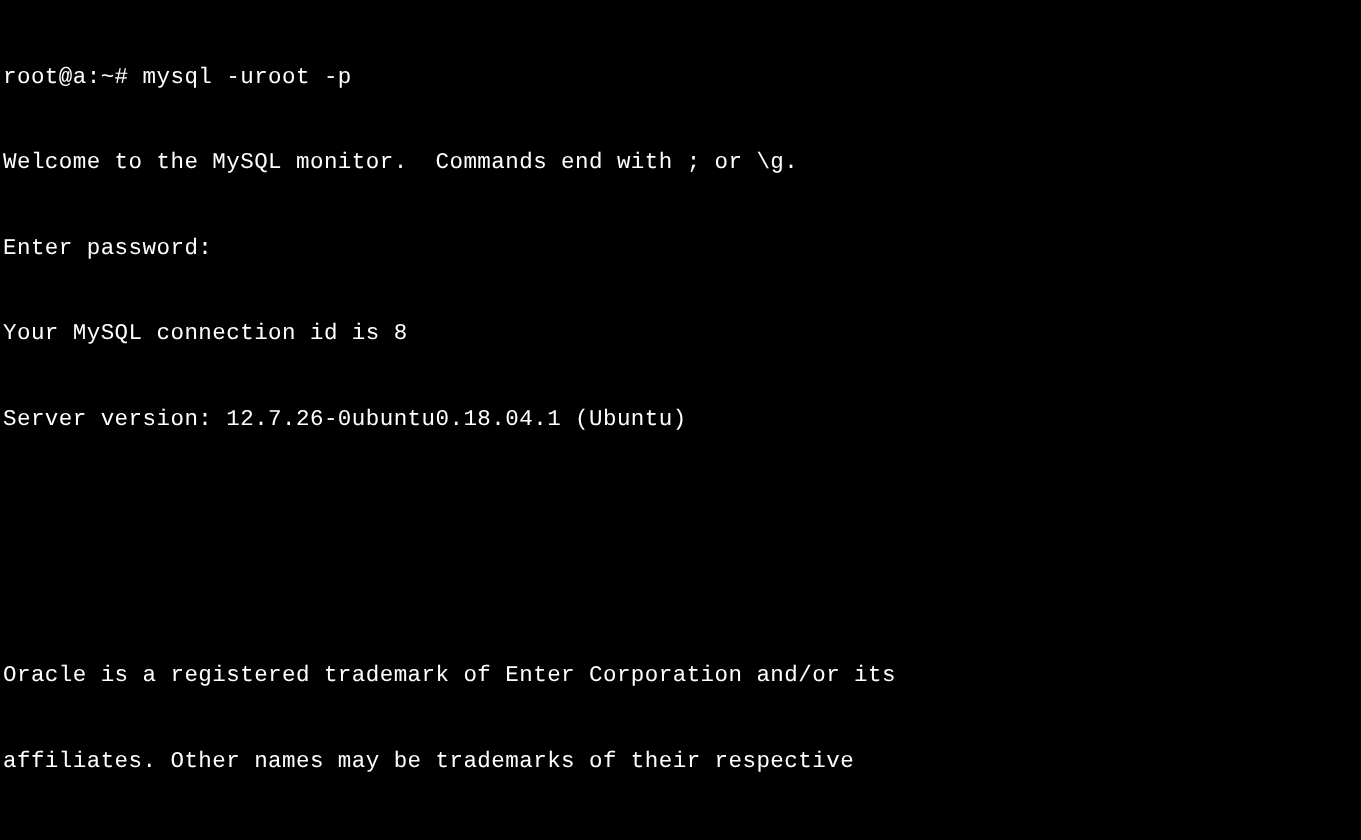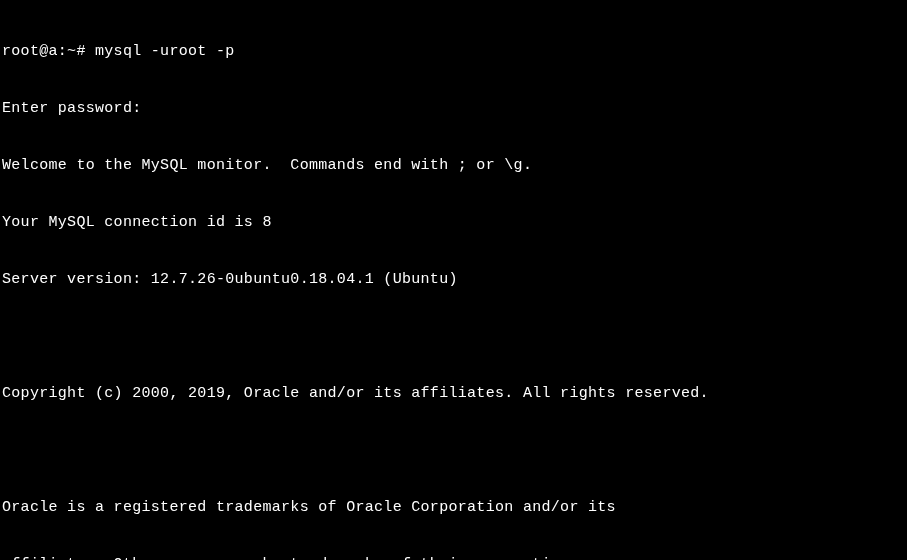--- a/index.html
+++ b/index.html
@@ -25,28 +25,27 @@
     .line {
       display: block;
       min-height: 19px;
     }
   </style>
 </head>
 <body>
 
 <div class="terminal">
   <span class="line">root@a:~# mysql -uroot -p</span>
+  <span class="line">Welcome to the MySQL monitor.  Commands end with ; or \g.</span>
   <span class="line">Enter password:</span>
-  <span class="line">Welcome to the MySQL monitor.  Commands end with ; or \g.</span>
   <span class="line">Your MySQL connection id is 8</span>
   <span class="line">Server version: 12.7.26-0ubuntu0.18.04.1 (Ubuntu)</span>
   <span class="line"></span>
-  <span class="line">Copyright (c) 2000, 2019, Oracle and/or its affiliates. All rights reserved.</span>
   <span class="line"></span>
-  <span class="line">Oracle is a registered trademarks of Oracle Corporation and/or its</span>
+  <span class="line">Oracle is a registered trademark of Enter Corporation and/or its</span>
   <span class="line">affiliates. Other names may be trademarks of their respective</span>
   
   
   
   
   
   
   
   
   

